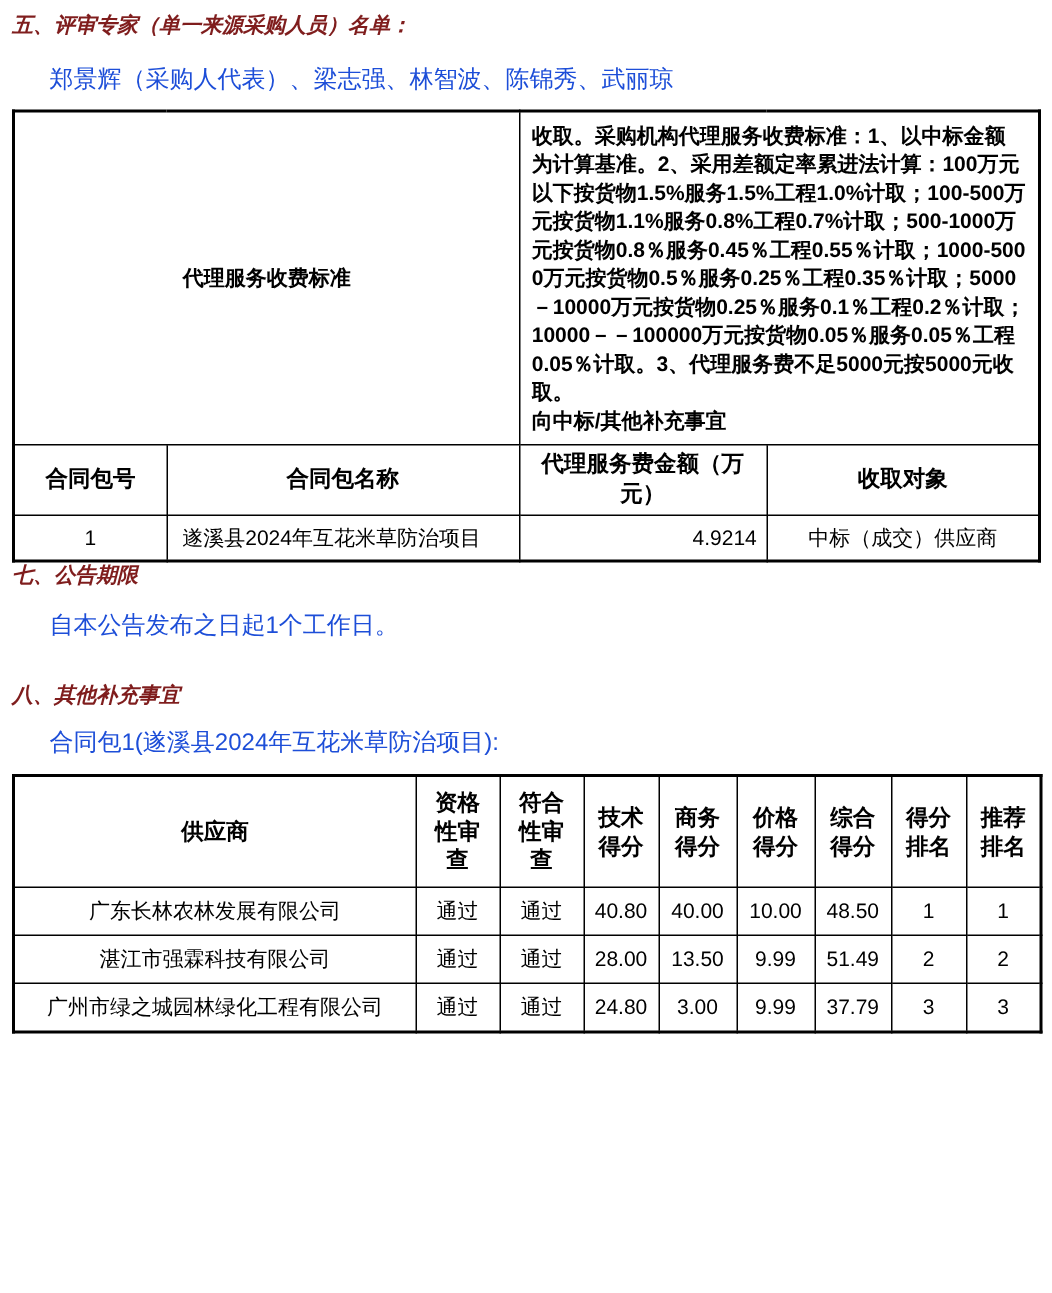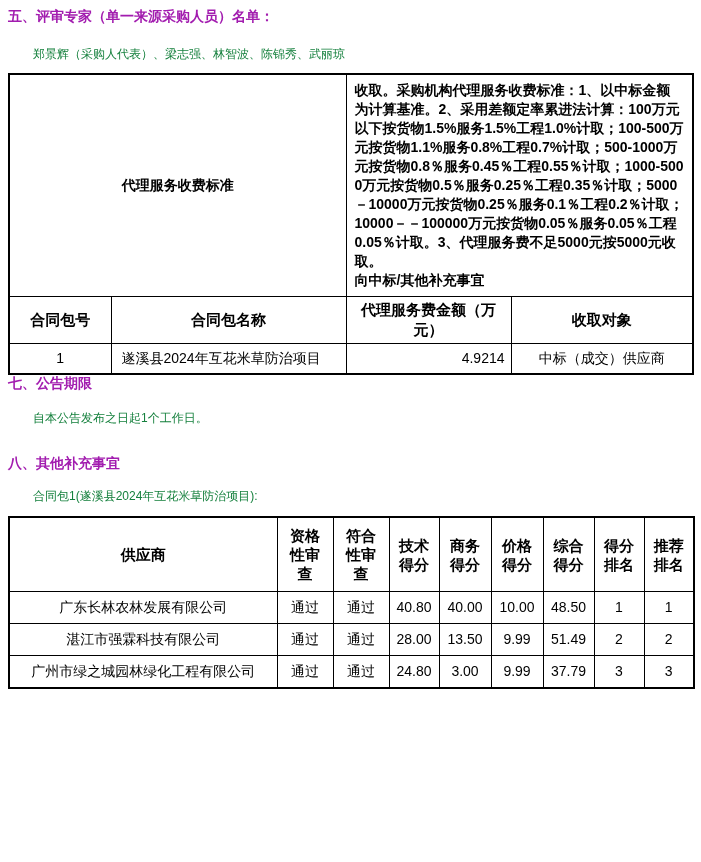--- a/index.html
+++ b/index.html
@@ -10,28 +10,29 @@
     font-family:"Liberation Sans","DejaVu Sans",sans-serif;
     font-size:14px;
     overflow:hidden;
   }
   .page { padding:8px 0 0 8px; width:693px; }
 
   .heading {
     margin:0;
     font-size:14px;
     font-weight:bold;
-    color:#a21caf;
+    color:#7f1d1d;
     line-height:16px;
+    font-style:italic;
   }
   .body-line {
     margin:0;
-    font-size:12px;
+    font-size:16px;
     line-height:16px;
-    color:#15803d;
+    color:#1d4ed8;
   }
   .indent { padding-left:25px; }
 
   .mt-experts { margin-top:22px; }
   .mt-h6     { margin-top:22px; }
   .mt-table1 { margin-top:11px; }
   .mt-h7     { }
   .mt-body7  { margin-top:19px; }
   .mt-h8     { margin-top:29px; }
   .mt-body8  { margin-top:17px; }

